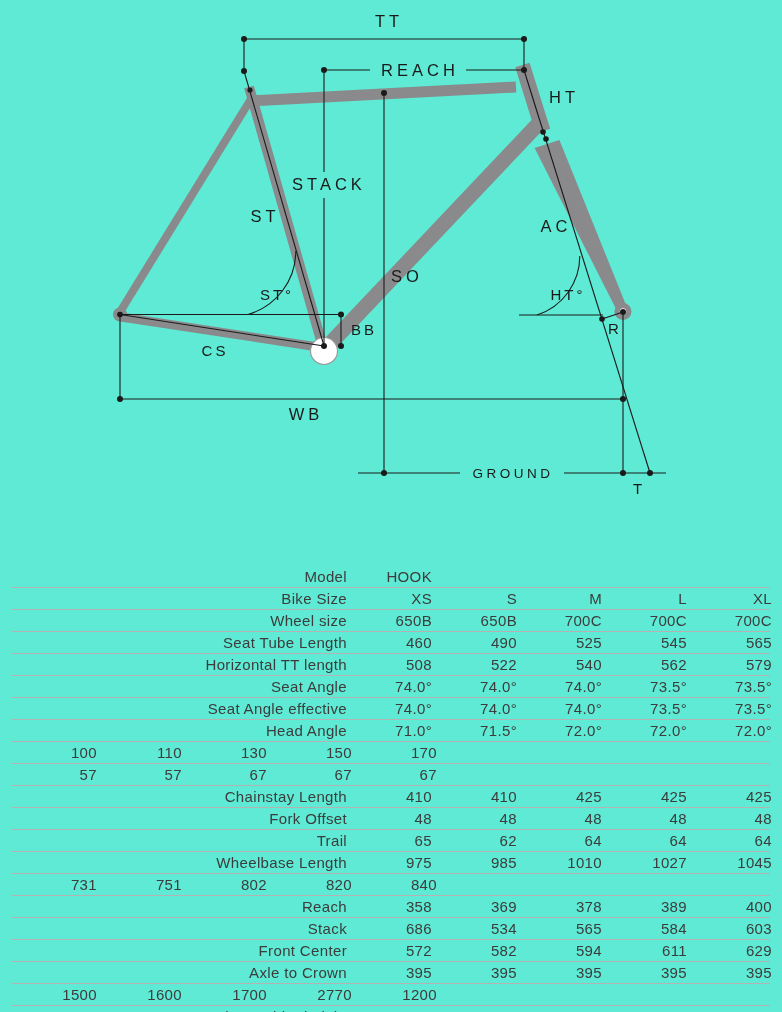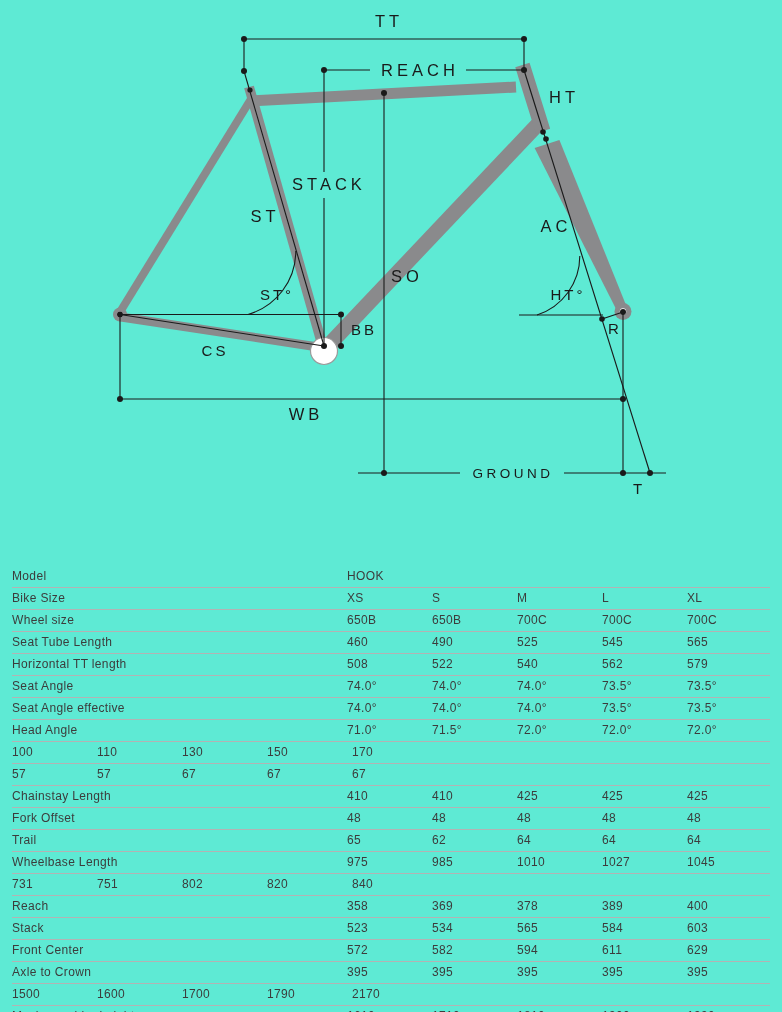--- a/index.html
+++ b/index.html
@@ -10,21 +10,21 @@
   .dim-arc{stroke:#1a1a1a;stroke-width:1.1;fill:none;}
   .dim-dot{fill:#1a1a1a;}
   .tube{stroke:#8a8a8c;fill:none;}
   .dia-label{fill:#1a1a1a;font-family:"Liberation Sans", sans-serif;}
   .lbl-lg{font-size:16.5px;letter-spacing:4px;}
   .lbl-md{font-size:15px;letter-spacing:3px;}
   .lbl-sm{font-size:13.5px;letter-spacing:3.5px;}
 
   #geo-table{position:absolute;left:12px;top:566px;width:758px;}
   .t-row{display:flex;height:21px;line-height:21px;border-bottom:1px solid #b3b3b3;
-         font-size:12px;color:#3c3c3c;letter-spacing:0.35px;}
+         font-size:15px;color:#3c3c3c;letter-spacing:0.35px;text-align:right;}
   .t-row:last-child{border-bottom:1px solid #9a9a9a;}
   .c-label{width:335px;flex:none;white-space:nowrap;}
   .c-val{width:85px;flex:none;white-space:nowrap;}
 </style>
 </head>
 <body>
 
 <div id="page">
 
   <svg id="diagram-svg" width="782" height="540" viewBox="0 0 782 540">
@@ -232,21 +232,21 @@
       <div class="t-row">
         <div class="c-label">Reach</div>
         <div class="c-val">358</div>
         <div class="c-val">369</div>
         <div class="c-val">378</div>
         <div class="c-val">389</div>
         <div class="c-val">400</div>
       </div>
       <div class="t-row">
         <div class="c-label">Stack</div>
-        <div class="c-val">523</div>
+        <div class="c-val">686</div>
         <div class="c-val">534</div>
         <div class="c-val">565</div>
         <div class="c-val">584</div>
         <div class="c-val">603</div>
       </div>
       <div class="t-row">
         <div class="c-label">Front Center</div>
         <div class="c-val">572</div>
         <div class="c-val">582</div>
         <div class="c-val">594</div>
@@ -258,22 +258,22 @@
         <div class="c-val">395</div>
         <div class="c-val">395</div>
         <div class="c-val">395</div>
         <div class="c-val">395</div>
         <div class="c-val">395</div>
       </div>
       <div class="t-row">
         <div class="c-val">1500</div>
         <div class="c-val">1600</div>
         <div class="c-val">1700</div>
-        <div class="c-val">1790</div>
-        <div class="c-val">2170</div>
+        <div class="c-val">2770</div>
+        <div class="c-val">1200</div>
       </div>
       <div class="t-row">
         <div class="c-label">Maximum rider height</div>
         <div class="c-val">1610</div>
         <div class="c-val">1710</div>
         <div class="c-val">1810</div>
         <div class="c-val">1900</div>
         <div class="c-val">1990</div>
       </div>
     </div>

